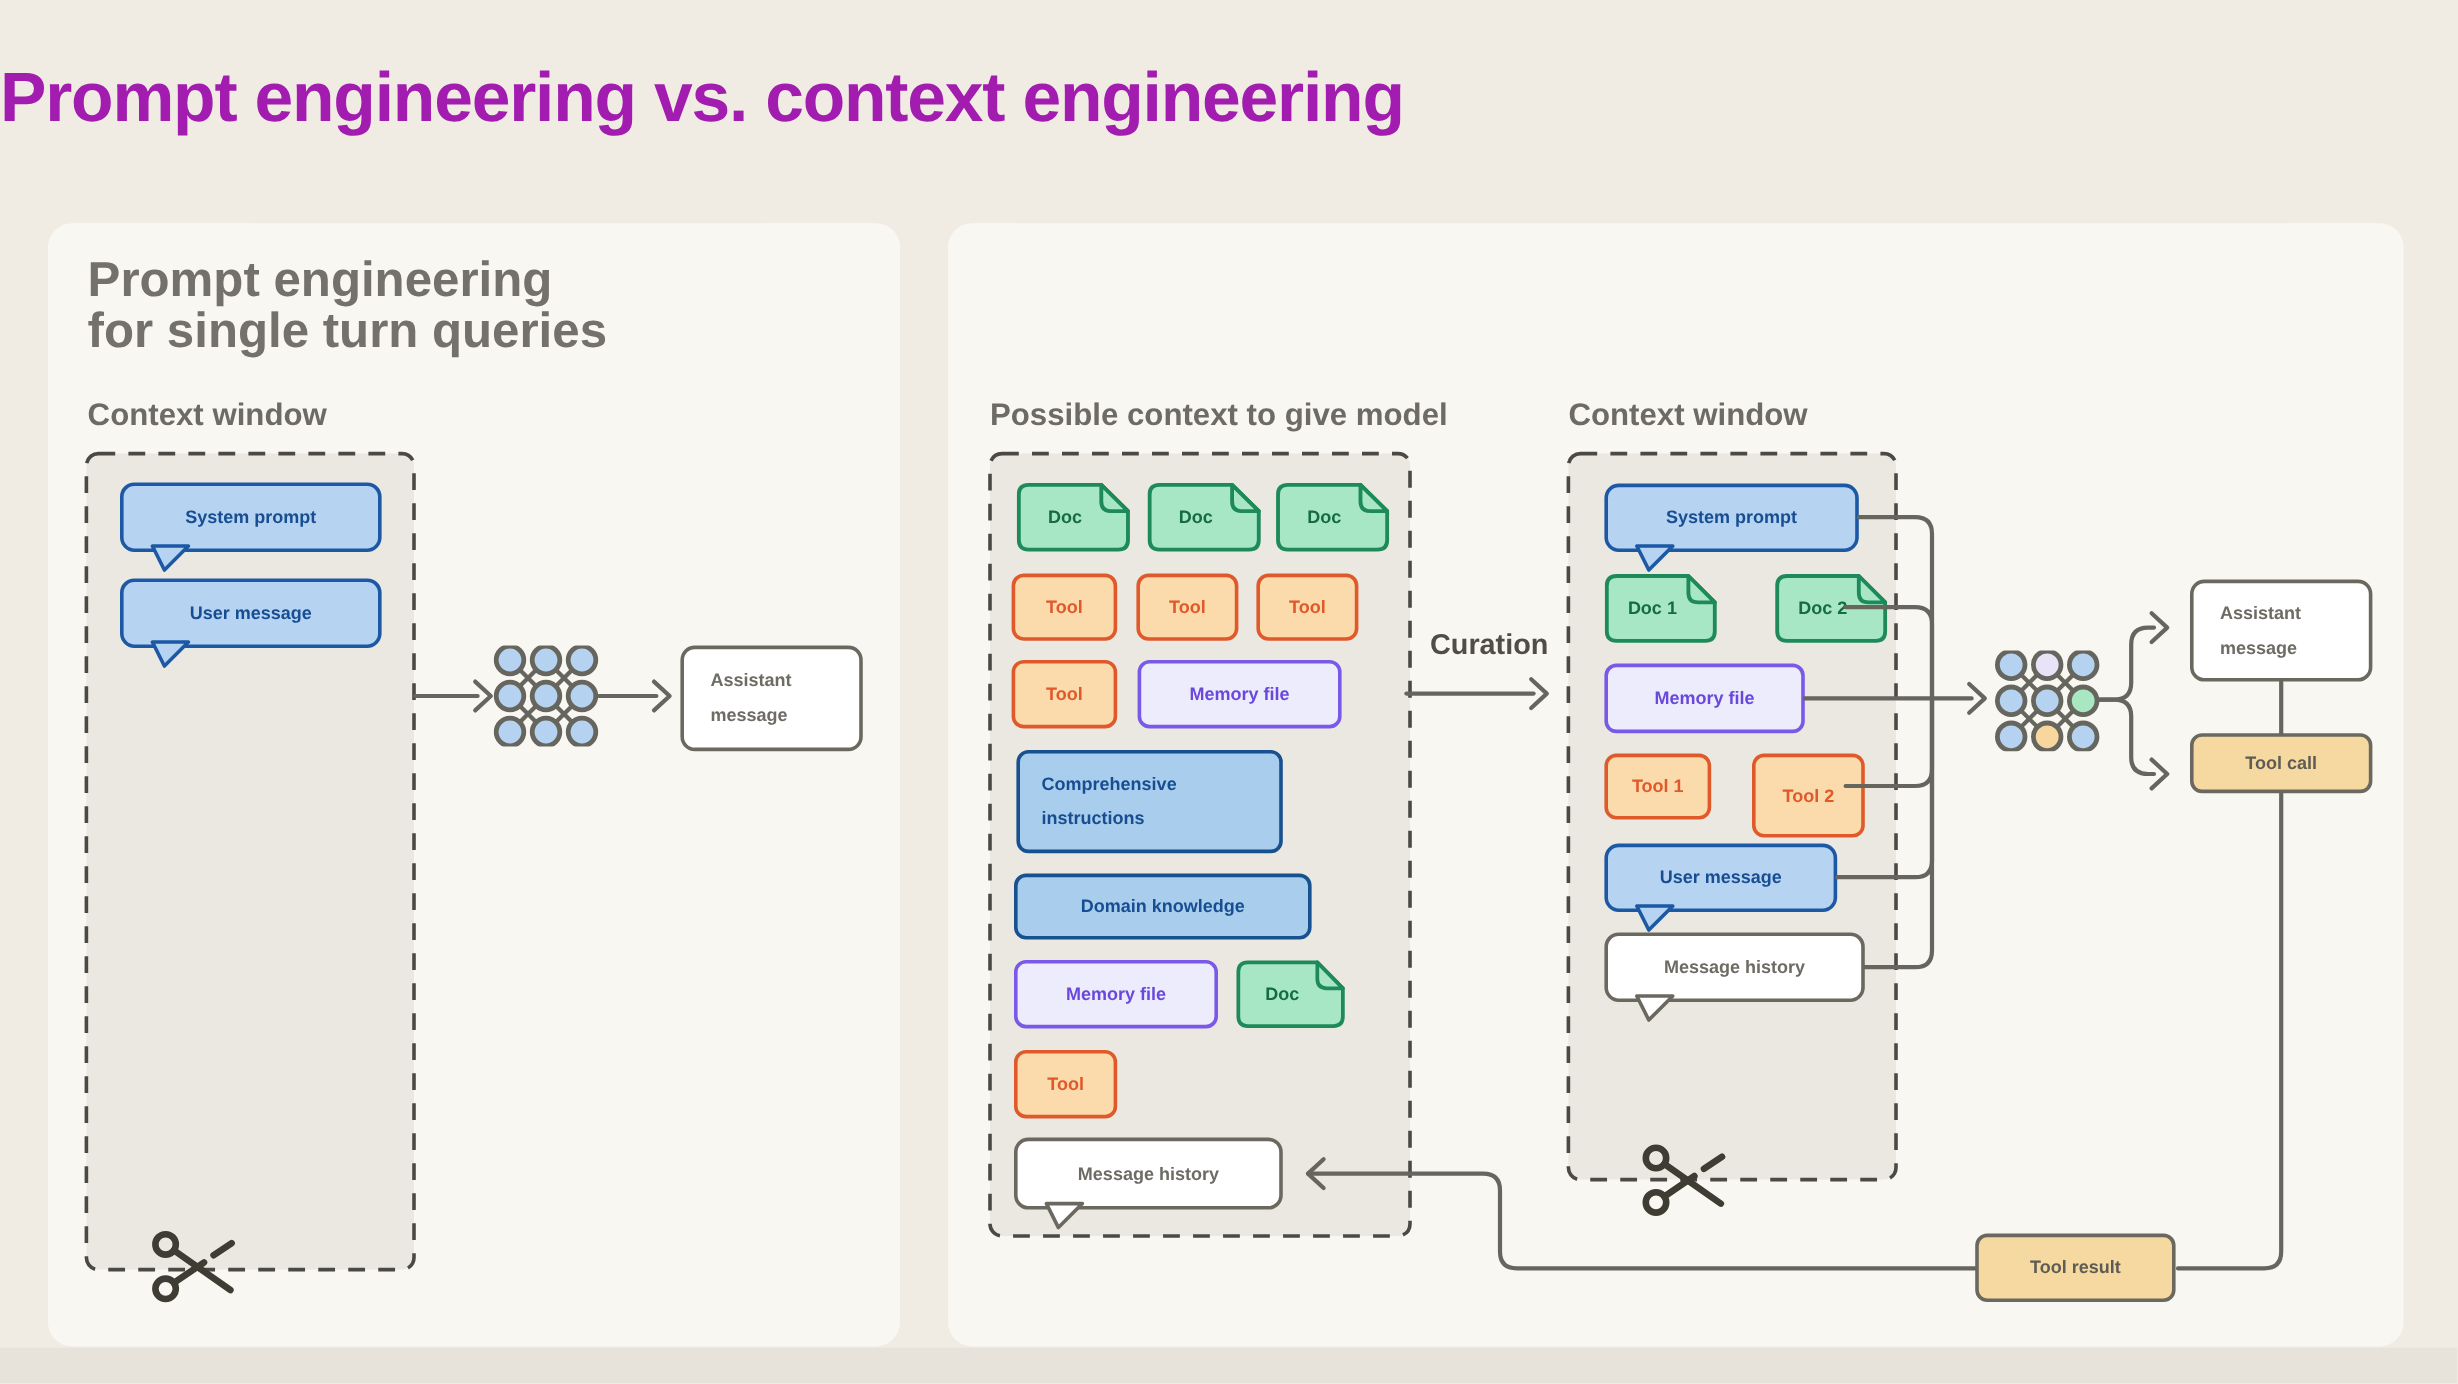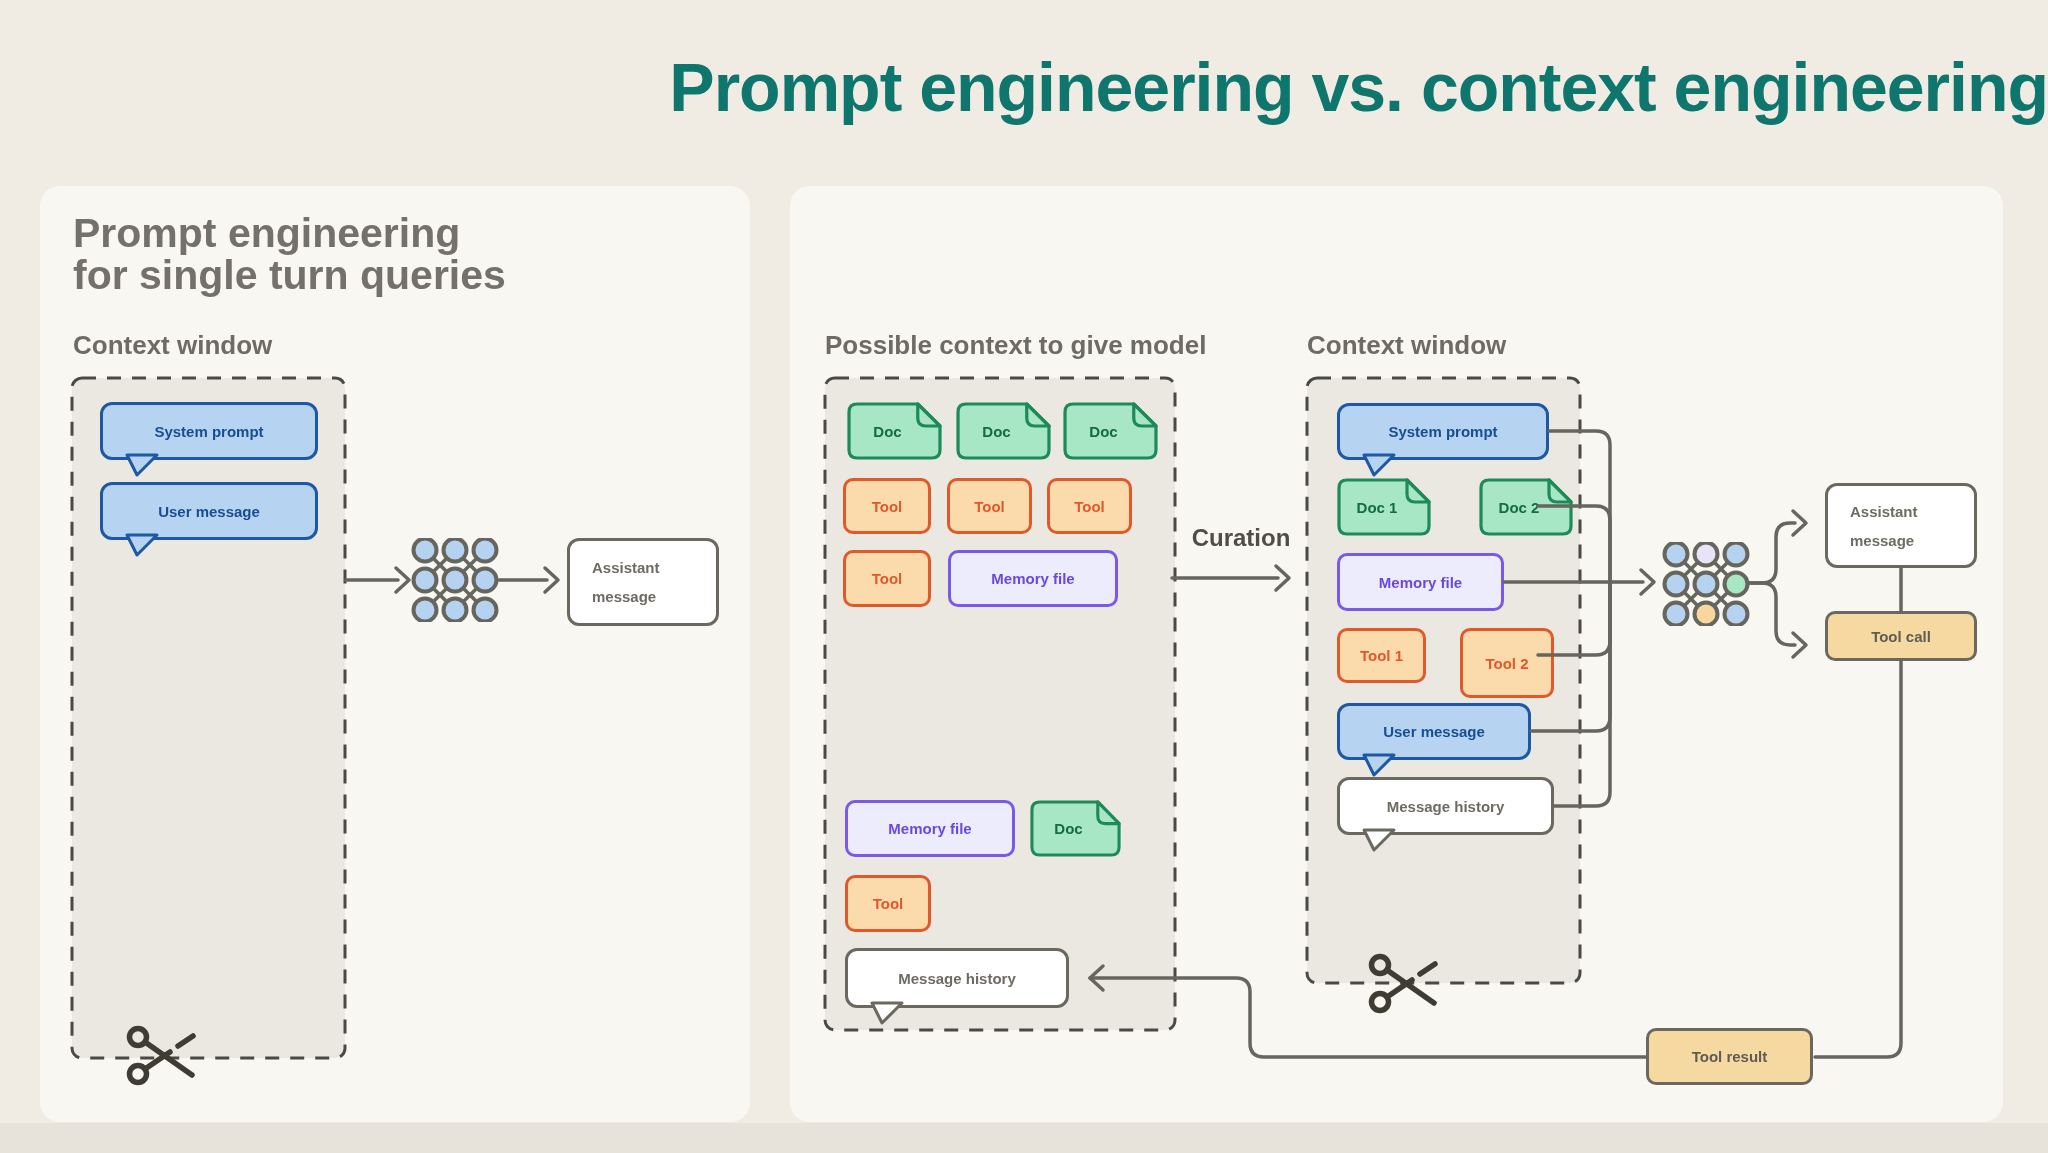--- a/index.html
+++ b/index.html
@@ -3,22 +3,22 @@
 <meta charset="utf-8">
 <style>
   html,body{margin:0;padding:0;background:#F0ECE5;}
   .stage{
     position:relative;width:2048px;height:1153px;overflow:hidden;
     background:#F0ECE4;font-family:"Liberation Sans", sans-serif;
     -webkit-font-smoothing:antialiased;
   }
   .bottom-strip{position:absolute;left:0;bottom:0;width:100%;height:30px;background:#E8E3DA;}
   .title{
-    position:absolute;top:48px;left:0;width:100%;text-align:right;
-    font-size:68px;font-weight:bold;color:#0f766e;letter-spacing:-1px;
+    position:absolute;top:48px;left:0;width:100%;text-align:left;
+    font-size:58px;font-weight:bold;color:#a21caf;letter-spacing:-1px;
   }
   .panel{position:absolute;background:#F9F7F2;border-radius:20px;}
   .panel-left{left:40px;top:186px;width:710px;height:936px;}
   .panel-right{left:790px;top:186px;width:1213px;height:936px;}
   .heading{
     position:absolute;font-size:41px;line-height:42px;font-weight:bold;color:#74716A;
   }
   .sublabel{position:absolute;font-size:26px;font-weight:bold;color:#6E6B64;}
   .bg-overlay,.line-overlay{position:absolute;left:0;top:0;pointer-events:none;}
   .bg-overlay{z-index:1;}
@@ -111,20 +111,24 @@
       <span class="lbl">Doc</span>
     </div>
 
     <div class="chip c-orange" style="left:843px;top:478px;width:88px;height:56px;">Tool</div>
     <div class="chip c-orange" style="left:947px;top:478px;width:85px;height:56px;">Tool</div>
     <div class="chip c-orange" style="left:1047px;top:478px;width:85px;height:56px;">Tool</div>
 
     <div class="chip c-orange" style="left:843px;top:550px;width:88px;height:57px;">Tool</div>
     <div class="chip c-purple" style="left:948px;top:550px;width:170px;height:57px;">Memory file</div>
 
+    <div class="chip c-blue-box two-line" style="left:847px;top:625px;width:222px;height:86px;padding-left:18px;">
+      <span style="width:180px;">Comprehensive instructions</span>
+    </div>
+    <div class="chip c-blue-box" style="left:845px;top:728px;width:248px;height:55px;">Domain knowledge</div>
 
     <div class="chip c-purple" style="left:845px;top:800px;width:170px;height:57px;">Memory file</div>
     <div class="chip c-doc" style="left:1030px;top:800px;width:91px;height:57px;">
       <svg viewBox="0 0 94 58" preserveAspectRatio="none">
           <path d="M10 2 H70 L92 24 V48 Q92 56 84 56 H10 Q2 56 2 48 V10 Q2 2 10 2 Z" fill="#A7E7C6" stroke="#1E8A5A" stroke-width="3.2" stroke-linejoin="round"></path>
           <path d="M70 2 V16 Q70 24 78 24 H92 Z" fill="#A7E7C6" stroke="#1E8A5A" stroke-width="3.2" stroke-linejoin="round"></path>
         </svg>
       <span class="lbl">Doc</span>
     </div>
 

